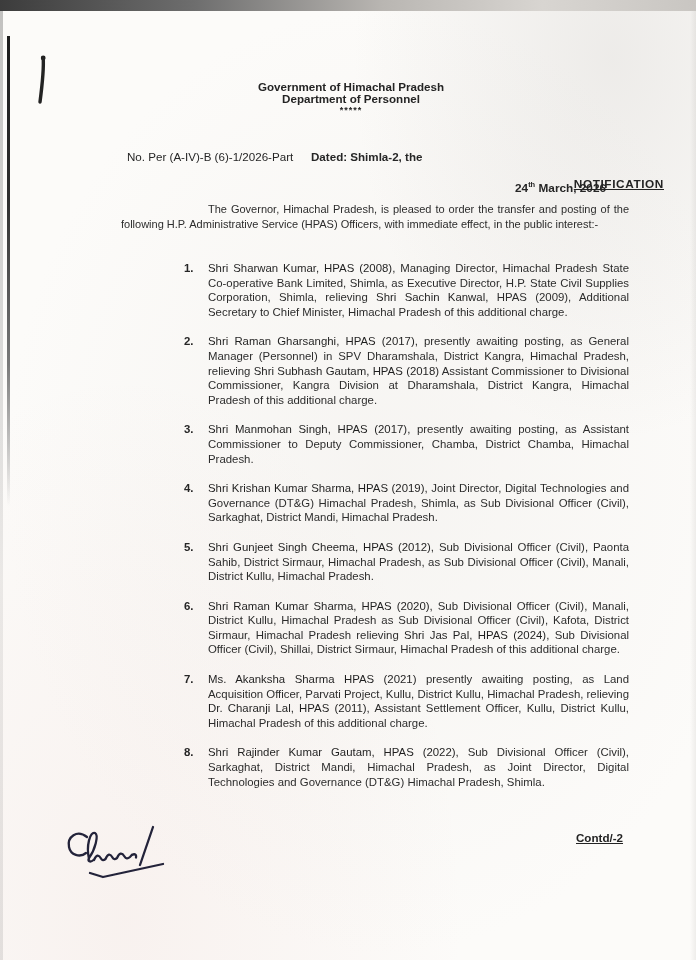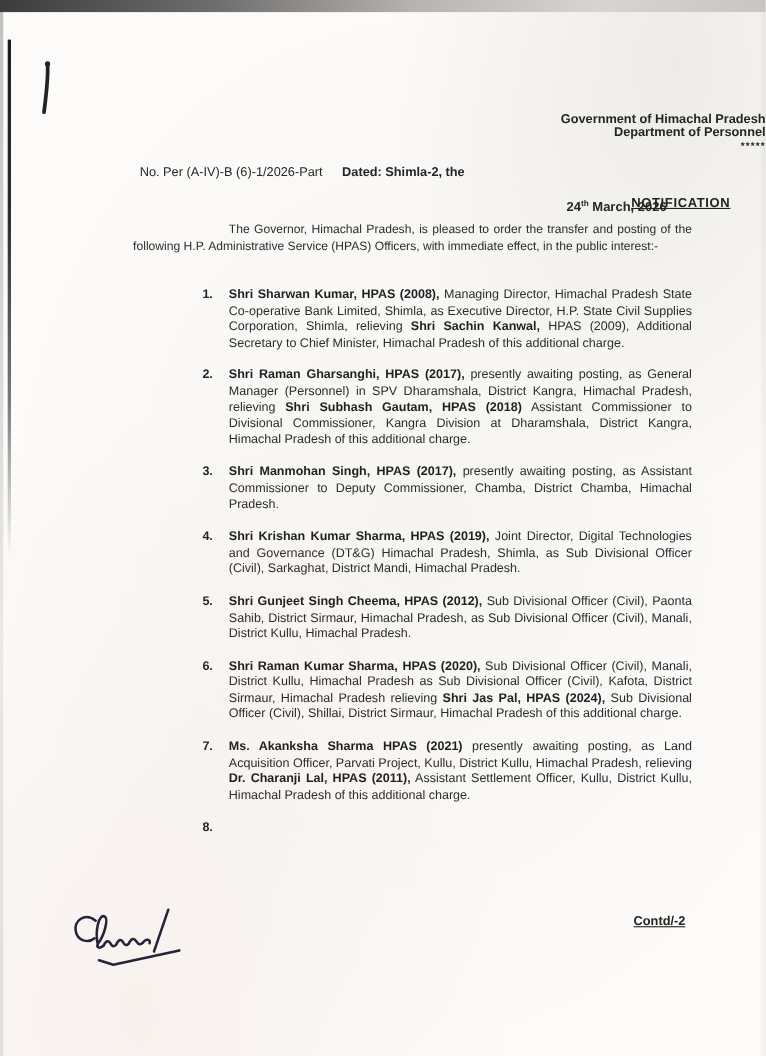--- a/index.html
+++ b/index.html
@@ -32,22 +32,22 @@
     position: absolute; left: 0; top: 11px; bottom: 0; width: 3px;
     background: linear-gradient(to bottom, rgba(60,60,60,0.30), rgba(90,90,90,0.10) 60%, rgba(120,120,120,0.18));
   }
   .right-edge-shadow {
     position: absolute; right: 0; top: 11px; bottom: 0; width: 6px;
     background: linear-gradient(to left, rgba(120,115,110,0.10), rgba(120,115,110,0));
   }
   .pen-mark { position: absolute; left: 33px; top: 53px; }
   
   .header {
-    position: absolute; top: 103px; left: 0; width: 696px;
-    text-align: right; font-weight: 700; font-size: 11.6px; line-height: 12.3px;
+    position: absolute; top: 81px; left: 0; width: 696px;
+    text-align: center; font-weight: 700; font-size: 11.6px; line-height: 12.3px;
     color: #242424; padding-left: 6px; box-sizing: border-box;
   }
   .header .stars { font-size: 9px; line-height: 9px; letter-spacing: 1px; }
   
   .ref-no   { position: absolute; left: 127px; top: 150px; font-size: 11.6px; font-weight: 400; color: #262626; }
   .dated    { position: absolute; left: 311px; top: 150px; font-size: 11.6px; font-weight: 700; color: #262626; }
   .doc-date { position: absolute; left: 515px; top: 132px; font-size: 11.8px; font-weight: 700; color: #262626; margin-top: 48px; }
   .doc-date sup { font-size: 7.5px; }
   
   .title {
@@ -61,21 +61,21 @@
     font-size: 11px; line-height: 14.7px; text-align: justify;
     text-indent: 87px; color: #2c2c2c;
   }
   .list { position: absolute; top: 261px; left: 121px; width: 508px; }
   .item {
     position: relative; padding-left: 87px; box-sizing: border-box;
     font-size: 11.4px; line-height: 14.6px; text-align: justify;
     margin-bottom: 15px; color: #2c2c2c;
   }
   .item .num { position: absolute; left: 63px; font-weight: 700; color: #262626; }
-  .item .b { font-weight: 700; color: #1f1f1f; }
+  .item .b { font-weight: 400; color: #1f1f1f; }
   
   .signature { position: absolute; left: 60px; top: 816px; }
   .contd {
     position: absolute; left: 576px; top: 831px;
     font-size: 11.6px; font-weight: 700; text-decoration: underline; color: #232323;
   }
 </style>
 </head>
 <body>
 
@@ -106,21 +106,21 @@
   <p class="intro">The Governor, Himachal Pradesh, is pleased to order the transfer and posting of the following H.P. Administrative Service (HPAS) Officers, with immediate effect, in the public interest:-</p>
 
   <div class="list">
       <div class="item"><span class="num">1.</span><span><span class="b">Shri Sharwan Kumar, HPAS (2008),</span><span> Managing Director, Himachal Pradesh State Co-operative Bank Limited, Shimla, as Executive Director, H.P. State Civil Supplies Corporation, Shimla, relieving </span><span class="b">Shri Sachin Kanwal,</span><span> HPAS (2009), Additional Secretary to Chief Minister, Himachal Pradesh of this additional charge.</span></span></div>
       <div class="item"><span class="num">2.</span><span><span class="b">Shri Raman Gharsanghi, HPAS (2017),</span><span> presently awaiting posting, as General Manager (Personnel) in SPV Dharamshala, District Kangra, Himachal Pradesh, relieving </span><span class="b">Shri Subhash Gautam, HPAS (2018)</span><span> Assistant Commissioner to Divisional Commissioner, Kangra Division at Dharamshala, District Kangra, Himachal Pradesh of this additional charge.</span></span></div>
       <div class="item"><span class="num">3.</span><span><span class="b">Shri Manmohan Singh, HPAS (2017),</span><span> presently awaiting posting, as Assistant Commissioner to Deputy Commissioner, Chamba, District Chamba, Himachal Pradesh.</span></span></div>
       <div class="item"><span class="num">4.</span><span><span class="b">Shri Krishan Kumar Sharma, HPAS (2019),</span><span> Joint Director, Digital Technologies and Governance (DT&amp;G) Himachal Pradesh, Shimla, as Sub Divisional Officer (Civil), Sarkaghat, District Mandi, Himachal Pradesh.</span></span></div>
       <div class="item"><span class="num">5.</span><span><span class="b">Shri Gunjeet Singh Cheema, HPAS (2012),</span><span> Sub Divisional Officer (Civil), Paonta Sahib, District Sirmaur, Himachal Pradesh, as Sub Divisional Officer (Civil), Manali, District Kullu, Himachal Pradesh.</span></span></div>
       <div class="item"><span class="num">6.</span><span><span class="b">Shri Raman Kumar Sharma, HPAS (2020),</span><span> Sub Divisional Officer (Civil), Manali, District Kullu, Himachal Pradesh as Sub Divisional Officer (Civil), Kafota, District Sirmaur, Himachal Pradesh relieving </span><span class="b">Shri Jas Pal, HPAS (2024),</span><span> Sub Divisional Officer (Civil), Shillai, District Sirmaur, Himachal Pradesh of this additional charge.</span></span></div>
       <div class="item"><span class="num">7.</span><span><span class="b">Ms. Akanksha Sharma HPAS (2021)</span><span> presently awaiting posting, as Land Acquisition Officer, Parvati Project, Kullu, District Kullu, Himachal Pradesh, relieving </span><span class="b">Dr. Charanji Lal, HPAS (2011),</span><span> Assistant Settlement Officer, Kullu, District Kullu, Himachal Pradesh of this additional charge.</span></span></div>
-      <div class="item"><span class="num">8.</span></div>
+      <div class="item"><span class="num">8.</span><span><span class="b">Shri Rajinder Kumar Gautam, HPAS (2022),</span><span> Sub Divisional Officer (Civil), Sarkaghat, District Mandi, Himachal Pradesh, as Joint Director, Digital Technologies and Governance (DT&amp;G) Himachal Pradesh, Shimla.</span></span></div>
     </div>
 
   <svg class="signature" width="118" height="66" viewBox="0 0 118 66">
     <g fill="none" stroke="#23233a" stroke-width="2.3" stroke-linecap="round" stroke-linejoin="round">
       <path d="M 27,21 C 17,13 7,21 9,31 C 10.5,39 20,42 26,37"></path>
       <path d="M 29,43 C 26,30 30,15 35,17 C 39,19 35,34 29,42 C 27.5,45 30,47 33.5,44"></path>
       <path d="M 34,44 q 3.5,-8 7,-1.5 q 1.5,3 4.5,0.5 q 3.5,-8 7,-1.5 q 1.5,3 4.5,0.5 q 3.5,-8 7.5,-1.5 q 2,3.5 5.5,0.5 c 2.5,-4 7,-3.5 6,0.5"></path>
       <path d="M 80,49 L 93,11"></path>
       <path d="M 30,57 L 43,61 L 103,48"></path>
     </g>

